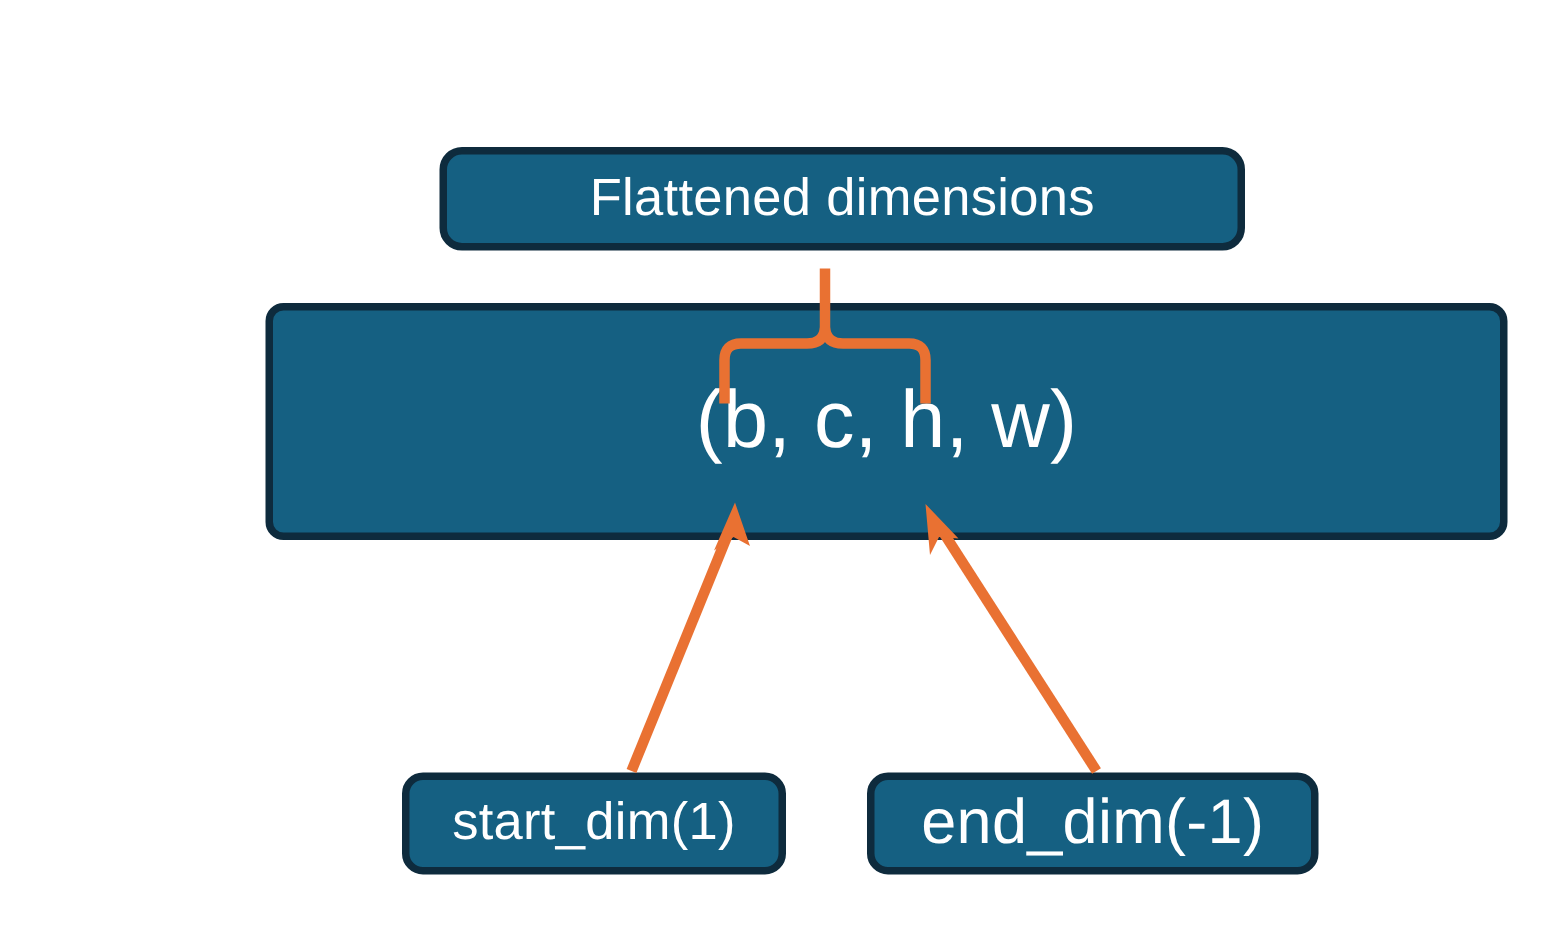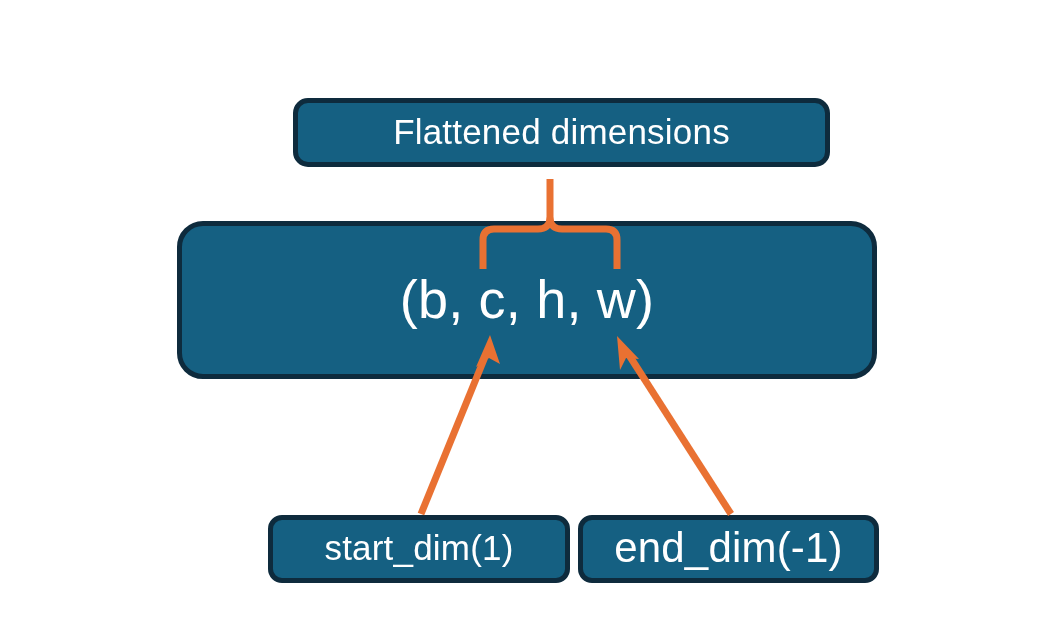--- a/index.html
+++ b/index.html
@@ -39,30 +39,30 @@
   #node-flattened {
     left: 293px;
     top: 98px;
     width: 537px;
     height: 69px;
     font-size: 35px;
     border-radius: 15px;
   }
   #node-shape {
     left: 177px;
-    top: 221px;
-    width: 700px;
+    top: 202px;
+    width: 828px;
     height: 158px;
     font-size: 54px;
-    border-radius: 26px;
+    border-radius: 12px;
   }
   #node-start-dim {
     left: 268px;
     top: 515px;
-    width: 302px;
+    width: 256px;
     height: 68px;
     font-size: 35px;
     border-radius: 14px;
   }
   #node-end-dim {
     left: 578px;
     top: 515px;
     width: 301px;
     height: 68px;
     font-size: 42px;

